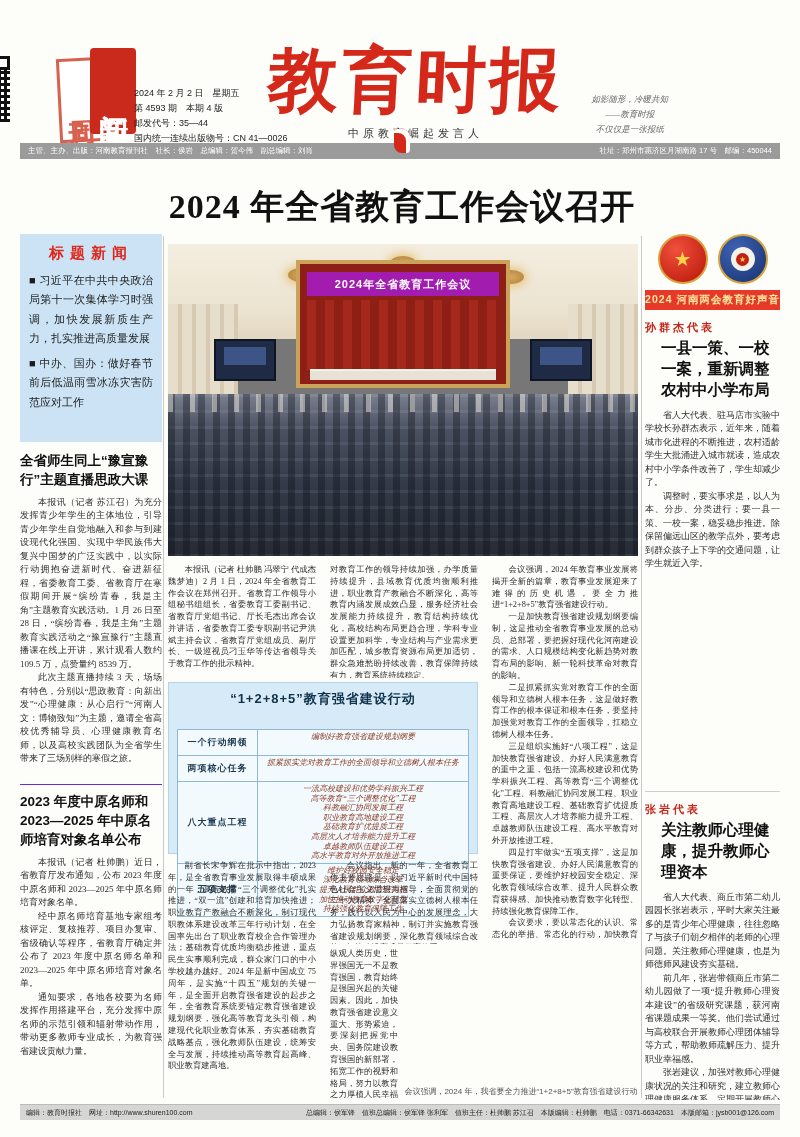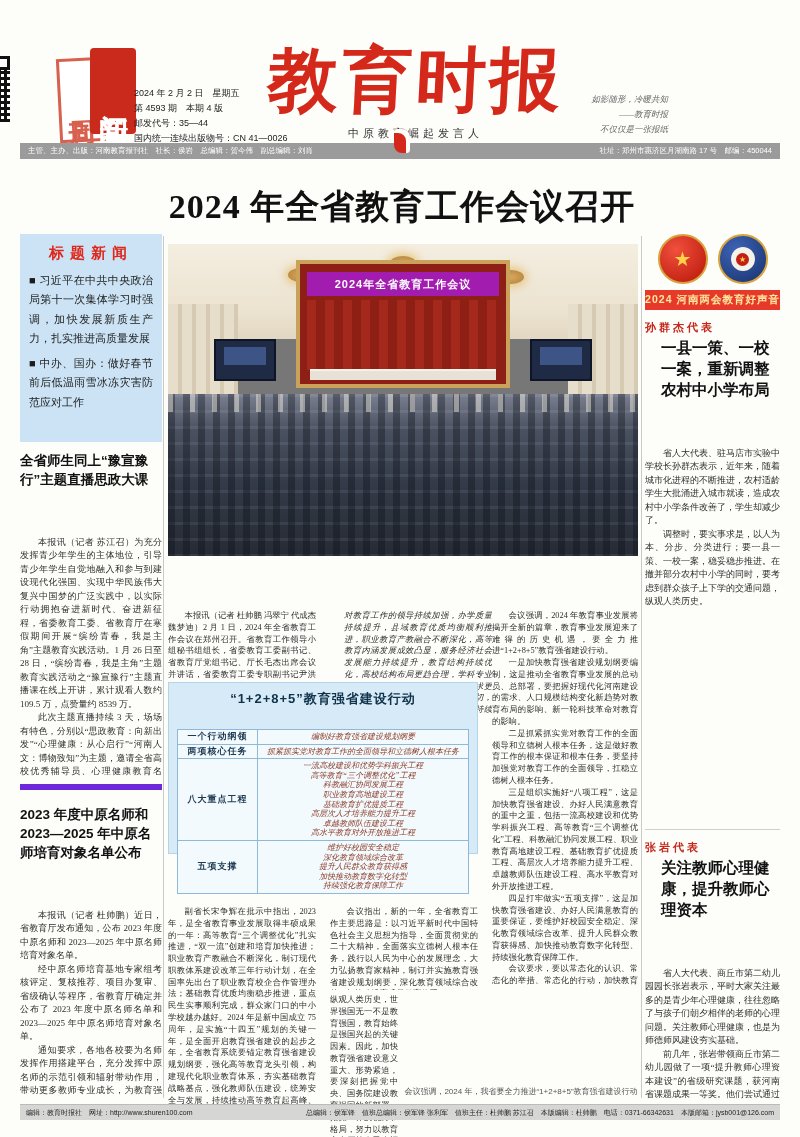--- a/index.html
+++ b/index.html
@@ -1,39 +1,39 @@
 <!DOCTYPE html>
 <html><head>
 <meta charset="utf-8">
 <style>
   html,body{margin:0;padding:0;background:#e9e9e6;}
   .page{position:relative;width:800px;height:1137px;margin:0 auto;background:#fdfdfa;
         font-family:"Liberation Serif","DejaVu Serif",serif;color:#222;overflow:hidden;
         box-shadow:0 0 6px rgba(0,0,0,.25);}
   .abs{position:absolute;}
-  .just{text-align:justify;overflow:hidden;margin-top:46px;}
+  .just{text-align:justify;overflow:hidden;}
   .bp{margin:0;text-indent:2em;}
   
   .seal-back{width:40px;height:78px;border:3px solid #d8604e;color:#d8604e;background:#fff;
      writing-mode:vertical-rl;text-orientation:upright;font-weight:bold;font-size:26px;
      display:flex;align-items:center;justify-content:center;transform:rotate(-3deg);
      font-family:"DejaVu Serif",serif;}
   .seal-front{width:46px;height:86px;background:#c92a1b;color:#fff;
      writing-mode:vertical-rl;text-orientation:upright;font-weight:bold;font-size:30px;
      display:flex;align-items:center;justify-content:center;border-radius:4px;
      font-family:"DejaVu Serif",serif;}
   .pubinfo{font-size:9px;line-height:15px;color:#222;font-family:"Liberation Sans",sans-serif;white-space:nowrap;}
   .paper-title{font-size:70px;font-weight:bold;color:#d3281a;letter-spacing:4px;
      font-family:"DejaVu Serif",serif;transform:skewX(-3deg);white-space:nowrap;}
   .slogan{font-size:11px;letter-spacing:4px;color:#333;white-space:nowrap;}
   .qr{width:66px;height:66px;position:relative;background:
       repeating-linear-gradient(0deg,#111 0 3px,transparent 3px 6px),
       repeating-linear-gradient(90deg,#111 0 3px,#fff 3px 6px);}
   .qr .fp{position:absolute;width:14px;height:14px;background:#fff;border:3px solid #111;box-sizing:border-box;}
-  .qr-caption{font-size:8.5px;line-height:15px;color:#666;text-align:right;font-style:italic;white-space:nowrap;}
+  .qr-caption{font-size:8.5px;line-height:15px;color:#666;text-align:center;font-style:italic;white-space:nowrap;}
   .logo-mark{width:16px;height:24px;background:#d3281a;border-radius:3px 8px 3px 8px;
      box-shadow:inset -4px 4px 0 #fdfdfa;}
   .graybar{background:#9b9b9b;color:#fff;font-size:7.5px;display:flex;align-items:center;
      justify-content:space-between;padding:8px 8px;font-family:"Liberation Sans",sans-serif;white-space:nowrap;overflow:hidden;}
   
   .main-headline{font-size:34px;font-weight:bold;color:#111;text-align:center;letter-spacing:1px;
      font-family:"Liberation Serif",serif;white-space:nowrap;}
   .vrule{width:1px;background:#c9c9c9;}
   
   .hlnews{background:#cbe3f4;padding:10px 9px;box-sizing:border-box;}
@@ -75,21 +75,21 @@
   .caption{font-size:8px;color:#555;text-align:center;font-family:"Liberation Sans",sans-serif;white-space:nowrap;overflow:hidden;}
   
   .infobox{background:#d7eaf7;padding:7px 8px;box-sizing:border-box;border:1px solid #b4d4e8;}
   .infobox-title{text-align:center;font-weight:bold;font-size:13px;color:#10324a;
      font-family:"Liberation Sans",sans-serif;margin-bottom:21px;letter-spacing:1px;}
   .ib-table{background:#f3fafe;border:1px solid #8fb9d6;}
   .ib-row{display:flex;border-bottom:1px solid #8fb9d6;}
   .ib-row:last-child{border-bottom:none;}
   .ib-label{width:80px;flex:none;display:flex;align-items:center;justify-content:center;
      border-right:1px solid #8fb9d6;font-size:9px;font-weight:bold;color:#1d3a52;
-     font-family:"Liberation Sans",sans-serif;letter-spacing:1px;padding:0;box-sizing:border-box;text-align:center;}
+     font-family:"Liberation Sans",sans-serif;letter-spacing:1px;padding:6px;box-sizing:border-box;text-align:center;}
   .ib-content{flex:1;padding:2px 4px;text-align:center;}
   .ib-line{display:block;font-size:8px;line-height:9.6px;color:#8a3a26;font-style:italic;white-space:nowrap;overflow:hidden;}
   
   .emblem{width:46px;height:46px;border-radius:50%;position:relative;flex:none;}
   .emblem.gov{background:radial-gradient(circle at 35% 30%,#f0503c,#b81508);border:2px solid #d8a23c;
      display:flex;align-items:center;justify-content:center;color:#ffd24a;font-size:20px;}
   .emblem.cppcc{background:radial-gradient(circle at 35% 30%,#3e63b5,#16316e);border:2px solid #d8a23c;
      display:flex;align-items:center;justify-content:center;}
   .emblem.cppcc .inner{width:24px;height:24px;border-radius:50%;background:#f5f2e8;
      display:flex;align-items:center;justify-content:center;}
@@ -155,21 +155,21 @@
 
   <div class="abs" style="left:20px;top:452px;width:142px;height:326px;overflow:hidden;">
     <h3 class="art-title">全省师生同上“豫宣豫行”主题直播思政大课</h3>
     <div class="body9 just" style="height:270px;">
       <p class="bp">本报讯（记者 苏江召）为充分发挥青少年学生的主体地位，引导青少年学生自觉地融入和参与到建设现代化强国、实现中华民族伟大复兴中国梦的广泛实践中，以实际行动拥抱奋进新时代、奋进新征程，省委教育工委、省教育厅在寒假期间开展“缤纷青春，我是主角”主题教育实践活动。1 月 26 日至 28 日，“缤纷青春，我是主角”主题教育实践活动之“豫宣豫行”主题直播课在线上开讲，累计观看人数约 109.5 万，点赞量约 8539 万。</p>
       <p class="bp">此次主题直播持续 3 天，场场有特色，分别以“思政教育：向新出发”“心理健康：从心启行”“河南人文：博物致知”为主题，邀请全省高校优秀辅导员、心理健康教育名师，以及高校实践团队为全省学生带来了三场别样的寒假之旅。</p>
 
     </div>
   </div>
 
-  <div class="abs" style="left:20px;top:784px;width:142px;height:314px;overflow:hidden;border-top:6px solid #6d28d9;padding-top:16px;box-sizing:border-box;">
+  <div class="abs" style="left:20px;top:784px;width:142px;height:314px;overflow:hidden;border-top:1px solid #6d28d9;padding-top:8px;box-sizing:border-box;">
     <h3 class="art-title">2023 年度中原名师和 2023—2025 年中原名师培育对象名单公布</h3>
     <div class="body9 just" style="height:240px;">
       <p class="bp">本报讯（记者 杜帅鹏）近日，省教育厅发布通知，公布 2023 年度中原名师和 2023—2025 年中原名师培育对象名单。</p>
       <p class="bp">经中原名师培育基地专家组考核评定、复核推荐、项目办复审、省级确认等程序，省教育厅确定并公布了 2023 年度中原名师名单和 2023—2025 年中原名师培育对象名单。</p>
       <p class="bp">通知要求，各地各校要为名师发挥作用搭建平台，充分发挥中原名师的示范引领和辐射带动作用，带动更多教师专业成长，为教育强省建设贡献力量。</p>
     </div>
   </div>
 
   <div class="abs" style="left:166px;top:234px;width:474px;height:866px;">
 
@@ -188,21 +188,21 @@
         </div>
         <div class="ph-curtain"></div>
         <div class="ph-rostrum"></div>
       </div>
       <div class="ph-audience"></div>
     </div>
 
     <div class="abs body85 just" style="left:2px;top:330px;width:148px;height:114px;">
       <p class="bp">本报讯（记者 杜帅鹏 冯翠宁 代成杰 魏梦迪）2 月 1 日，2024 年全省教育工作会议在郑州召开。省教育工作领导小组秘书组组长，省委教育工委副书记、省教育厅党组书记、厅长毛杰出席会议并讲话，省委教育工委专职副书记尹洪斌主持会议，省教育厅党组成员、副厅长、一级巡视员刁玉华等传达省领导关于教育工作的批示精神。</p>
     </div>
-    <div class="abs body85 just" style="left:178px;top:330px;width:148px;height:114px;font-style:italic;">
+    <div class="abs body85 just" style="left:164px;top:330px;width:148px;height:114px;">
       <p class="bp" style="text-indent:0;">对教育工作的领导持续加强，办学质量持续提升，县域教育优质均衡顺利推进，职业教育产教融合不断深化，高等教育内涵发展成效凸显，服务经济社会发展能力持续提升，教育结构持续优化，高校结构布局更趋合理，学科专业设置更加科学，专业结构与产业需求更加匹配，城乡教育资源布局更加适切，群众急难愁盼持续改善，教育保障持续有力，教育系统持续稳定。</p>
     </div>
     <div class="abs body85 just" style="left:326px;top:330px;width:146px;height:378px;">
       <p class="bp">会议强调，2024 年教育事业发展将揭开全新的篇章，教育事业发展迎来了难得的历史机遇，要全力推进“1+2+8+5”教育强省建设行动。</p>
       <p class="bp">一是加快教育强省建设规划纲要编制，这是推动全省教育事业发展的总动员、总部署，要把握好现代化河南建设的需求、人口规模结构变化新趋势对教育布局的影响、新一轮科技革命对教育的影响。</p>
       <p class="bp">二是抓紧抓实党对教育工作的全面领导和立德树人根本任务，这是做好教育工作的根本保证和根本任务，要坚持加强党对教育工作的全面领导，扛稳立德树人根本任务。</p>
       <p class="bp">三是组织实施好“八项工程”，这是加快教育强省建设、办好人民满意教育的重中之重，包括一流高校建设和优势学科振兴工程、高等教育“三个调整优化”工程、科教融汇协同发展工程、职业教育高地建设工程、基础教育扩优提质工程、高层次人才培养能力提升工程、卓越教师队伍建设工程、高水平教育对外开放推进工程。</p>
       <p class="bp">四是打牢做实“五项支撑”，这是加快教育强省建设、办好人民满意教育的重要保证，要维护好校园安全稳定、深化教育领域综合改革、提升人民群众教育获得感、加快推动教育数字化转型、持续强化教育保障工作。</p>
       <p class="bp">会议要求，要以常态化的认识、常态化的举措、常态化的行动，加快教育强省建设，努力办好人民满意的教育。要强化政治统领，着力提升政治能力；要强化执行落实，着力提升执行能力，牢固树立时间观念、效率观念，把握抓落实的方法和机制；要强化标杆意识，着力提升专业能力，努力成为“领导＋专家”型通达之才；要强化协调联动，着力提升沟通能力，加强与社会公众的沟通。</p>
 
@@ -273,21 +273,21 @@
       </div>
     </div>
 
     <div class="red-banner">2024 河南两会教育好声音</div>
 
     <div>
       <div class="kicker">孙群杰代表</div>
       <h3 class="rtitle">一县一策、一校一案，重新调整农村中小学布局</h3>
       <div class="body9 just" style="height:374px;">
         <p class="bp">省人大代表、驻马店市实验中学校长孙群杰表示，近年来，随着城市化进程的不断推进，农村适龄学生大批涌进入城市就读，造成农村中小学条件改善了，学生却减少了。</p>
-        <p class="bp">调整时，要实事求是，以人为本、分步、分类进行；要一县一策、一校一案，稳妥稳步推进。在撤并部分农村中小学的同时，要考虑到群众孩子上下学的交通问题，纵观人类历史。</p>
+        <p class="bp">调整时，要实事求是，以人为本、分步、分类进行；要一县一策、一校一案，稳妥稳步推进。除保留偏远山区的教学点外，要考虑到群众孩子上下学的交通问题，让学生就近入学。</p>
       </div>
     </div>
 
     <div style="border-top:1px solid #cfcfcf;margin-top:8px;">
       <div class="kicker">张岩代表</div>
       <h3 class="rtitle">关注教师心理健康，提升教师心理资本</h3>
       <div class="body9 just" style="height:262px;">
         <p class="bp">省人大代表、商丘市第二幼儿园园长张岩表示，平时大家关注最多的是青少年心理健康，往往忽略了与孩子们朝夕相伴的老师的心理问题。关注教师心理健康，也是为师德师风建设夯实基础。</p>
         <p class="bp">前几年，张岩带领商丘市第二幼儿园做了一项“提升教师心理资本建设”的省级研究课题，获河南省课题成果一等奖。他们尝试通过与高校联合开展教师心理团体辅导等方式，帮助教师疏解压力、提升职业幸福感。</p>
         <p class="bp">张岩建议，加强对教师心理健康状况的关注和研究，建立教师心理健康服务体系，定期开展教师心理健康培训，切实提升教师心理资本。</p>

